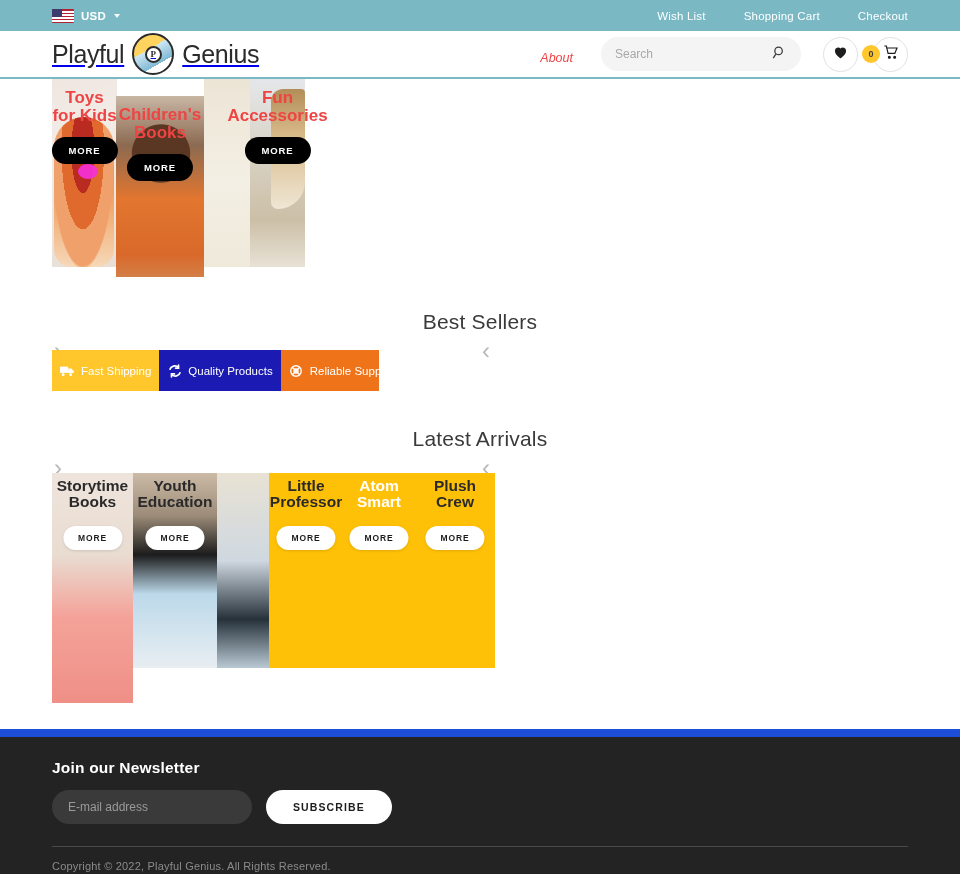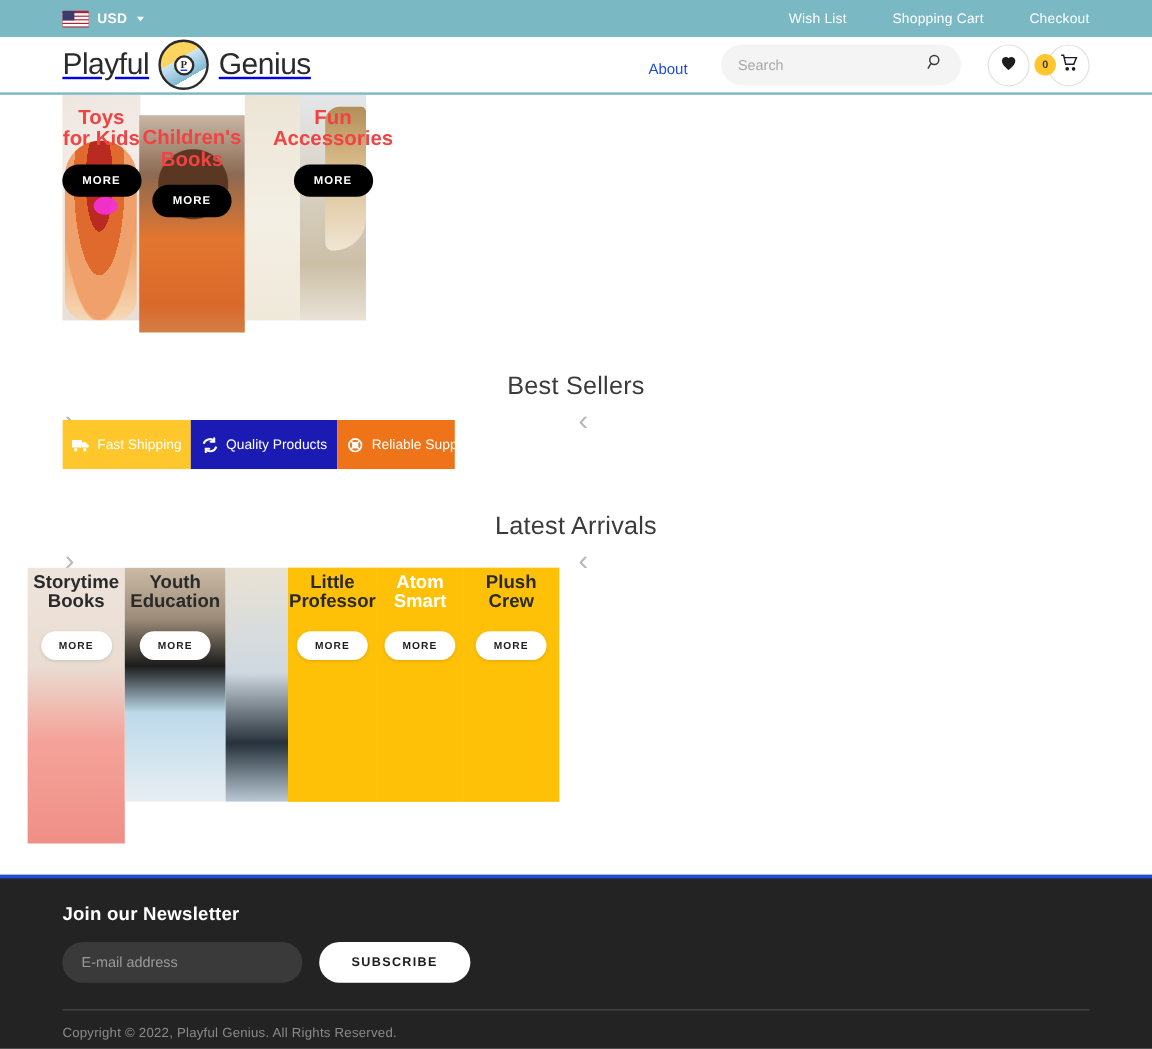--- a/index.html
+++ b/index.html
@@ -68,22 +68,22 @@
     width: 17px; height: 17px; border-radius:50%;
     background:#ffffff; border:2px solid #2b2b2b;
     font-size: 9px; font-weight: 700; color:#2b2b2b;
     display:flex; align-items:center; justify-content:center;
     font-family:"Liberation Serif", serif;
   }
   .header-right {
     margin-left: auto; display:flex; align-items:center; gap: 0;
   }
   .nav-about {
-    font-size: 12.5px; color:#1d4ed8; margin-right: 28px;
-    align-self: flex-start; margin-top: 14px; text-decoration:none;
+    font-size: 12.5px; color:#ef4444; margin-right: 28px;
+    align-self: flex-start; margin-top: 14px; text-decoration:none;font-style:italic;
   }
   .search-wrap {
     width: 200px; height: 34px; background:#f4f4f4;
     border-radius: 18px; display:flex; align-items:center;
     padding: 0 14px; margin-right: 22px;
   }
   .search-wrap input {
     flex:1; border:none; background:transparent; outline:none;
     font-size: 12px; color:#555; font-family:"Liberation Sans", sans-serif;
   }
@@ -181,21 +181,21 @@
   .service-item .sicon {
     width:15px; height:15px; flex:none; display:flex;
     align-items:center; justify-content:center;
   }
   .svc-0 { background:#ffc72c; }
   .svc-1 { background:#1b1bb3; }
   .svc-2 { background:#ef7318; }
 
   
   .arrivals-strip {
-    position:relative; padding-left: 23px; height: 230px; overflow:hidden;
+    position:relative; padding-left: 52px; height: 230px; overflow:hidden;
   }
   .arrivals-row { display:flex; }
   .ar-card { position:relative; flex:none; }
   .ar-card .img { position:absolute; inset:0; background-size:cover; }
   .ar-card .cap {
     position:absolute; top: 5px; left:50%; transform:translateX(-50%);
     width: 120px; text-align:center; font-size: 15.5px; font-weight:700;
     line-height:1.05; color:#2a2a2a; white-space:pre-line; z-index:3;
   }
   .ar-card .more {
@@ -218,21 +218,21 @@
   #ar4 .img { background:#ffc107; }
   #ar4 .cap { color:#ffffff; }
   #ar5 { width: 80px; height: 195px; background:#ffc107; }
   #ar5 .img { background:#ffc107; }
 
   
   .footer {
     position:absolute; left:0; bottom:0; width: 960px; height: 145px;
     background: #232323; padding: 0 52px;
   }
-  .footer-top { border-top: 3px solid #1d4ed8; }
+  .footer-top { border-top: 8px solid #1d4ed8; }
   .news-title {
     color:#ffffff; font-size: 15.5px; font-weight:600; padding-top: 22px;
     letter-spacing:.2px;
   }
   .news-row { display:flex; align-items:center; gap: 14px; margin-top: 13px; }
   .news-input {
     width: 200px; height: 34px; border-radius: 18px; border:none;
     background:#3a3a3a; color:#e5e5e5; padding: 0 16px; outline:none;
     font-size: 12px; font-family:"Liberation Sans", sans-serif;
   }

